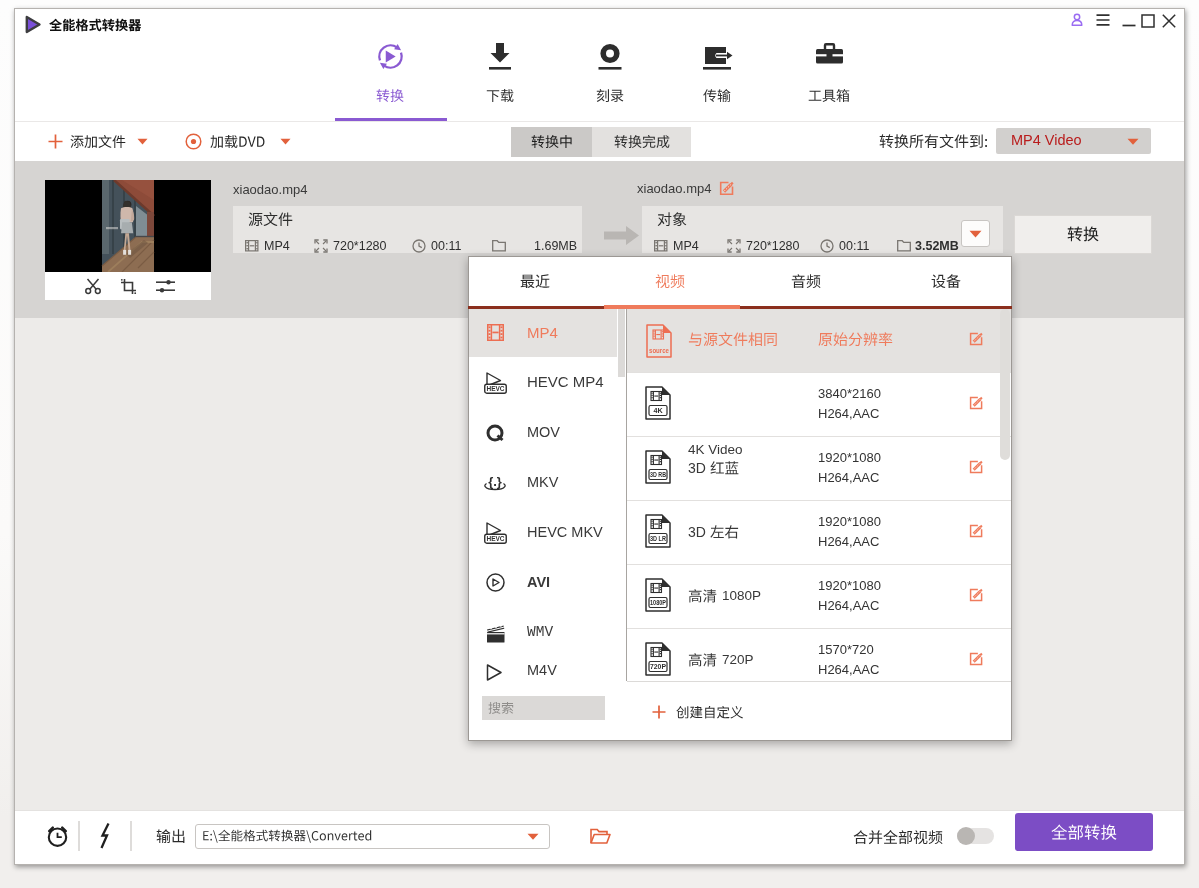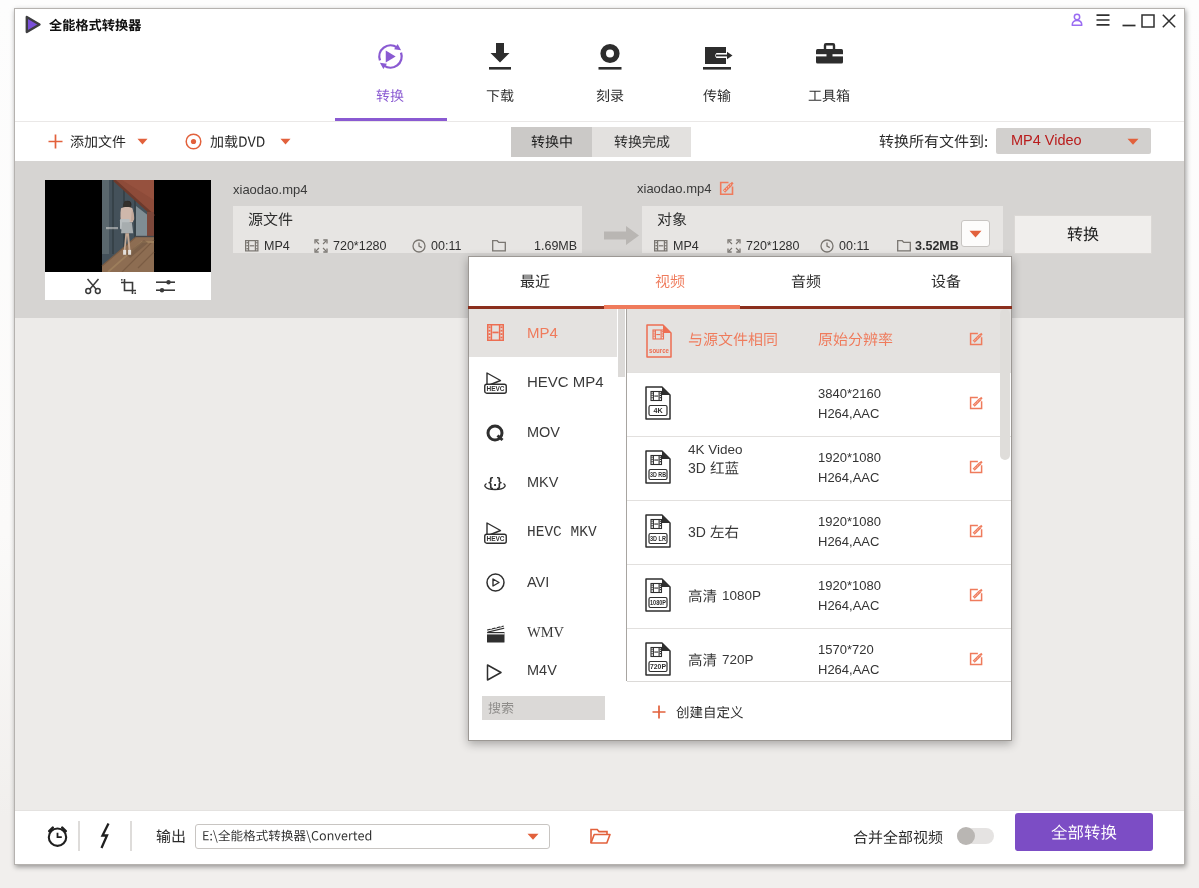--- a/index.html
+++ b/index.html
@@ -355,38 +355,38 @@
 <svg style="position:absolute;left:484px;top:473px;" width="22" height="18" viewBox="0 0 22 18">
     <text x="11" y="12.5" font-family="Liberation Sans,sans-serif" font-size="13" font-weight="bold" text-anchor="middle" fill="#2f2f2f">{.}</text>
     <path d="M2.5 10.5 C1 11.5 0.5 12.6 1.2 13.6 C2.5 15.4 6 16.5 11 16.5 C16 16.5 19.5 15.4 20.8 13.6 C21.5 12.6 21 11.5 19.5 10.5" fill="none" stroke="#2f2f2f" stroke-width="1.3"></path>
   </svg>
 <div style="position:absolute;font-family:'Liberation Sans',sans-serif;font-size:14.5px;font-weight:400;color:#3a3a3a;line-height:18.5px;white-space:pre;left:527px;top:473.2px;">MKV</div>
 <svg style="position:absolute;left:484px;top:521px;" width="23" height="24" viewBox="0 0 23 24">
     <path d="M3 2 L16.5 9.5 L3 15 Z" fill="none" stroke="#2f2f2f" stroke-width="1.4" stroke-linejoin="round"></path>
     <rect x="0.75" y="13.2" width="21.5" height="9" rx="2" fill="#fff" stroke="#2f2f2f" stroke-width="1.4"></rect>
     <text x="11.5" y="20.4" font-family="Liberation Sans,sans-serif" font-size="6.5" font-weight="bold" text-anchor="middle" fill="#2f2f2f">HEVC</text>
   </svg>
-<div style="position:absolute;font-family:Liberation Mono, monospace;font-size:14.5px;font-weight:400;color:#3a3a3a;line-height:18.5px;white-space:pre;left:527px;top:523.2px;">HEVC MKV</div>
+<div style="position:absolute;font-family:Liberation Sans, sans-serif;font-size:14.5px;font-weight:400;color:#3a3a3a;line-height:18.5px;white-space:pre;left:527px;top:523.2px;">HEVC MKV</div>
 <svg style="position:absolute;left:486px;top:573px;" width="19" height="19" viewBox="0 0 19 19">
     <circle cx="9.5" cy="9.5" r="8.5" fill="none" stroke="#2f2f2f" stroke-width="1.5"></circle>
     <path d="M7 6 L13 9.5 L7 13 Z" fill="none" stroke="#2f2f2f" stroke-width="1.4" stroke-linejoin="round"></path>
   </svg>
-<div style="position:absolute;font-family:'Liberation Sans',sans-serif;font-size:14.5px;font-weight:400;color:#3a3a3a;line-height:18.5px;white-space:pre;left:527px;top:573.2px;">AVI</div>
+<div style="position:absolute;font-family:'Liberation Sans',sans-serif;font-size:14.5px;font-weight:700;color:#3a3a3a;line-height:18.5px;white-space:pre;left:527px;top:573.2px;">AVI</div>
 <svg style="position:absolute;left:486px;top:625px;" width="20" height="18" viewBox="0 0 20 18">
     <polygon points="1,4.5 17.5,0.5 18.3,3.8 1.8,7.8" fill="#2f2f2f"></polygon>
     <rect x="1" y="7" width="17.5" height="10.5" rx="0.5" fill="#2f2f2f"></rect>
     <path d="M1 6.2 L18.5 2" stroke="#fff" stroke-width="1"></path>
     <g stroke="#fff" stroke-width="1.2">
       <path d="M4.5 4.1 L7 1.2"></path>
       <path d="M9.5 2.9 L12 0"></path>
       <path d="M14.5 1.7 L16.5 -0.6"></path>
     </g>
     <rect x="1" y="8.2" width="17.5" height="1.2" fill="#fff"></rect>
   </svg>
-<div style="position:absolute;font-family:Liberation Serif, serif;font-size:14.5px;font-weight:400;color:#3a3a3a;line-height:18.5px;white-space:pre;left:527px;top:623.2px;">WMV</div>
+<div style="position:absolute;font-family:Liberation Mono, monospace;font-size:14.5px;font-weight:400;color:#3a3a3a;line-height:18.5px;white-space:pre;left:527px;top:623.2px;">WMV</div>
 <div style="position:absolute;left:468.5px;top:650px;width:148px;height:31px;overflow:hidden">
     <svg style="position:absolute;left:16.5px;top:13px" width="22" height="24" viewBox="0 0 22 24">
       <path d="M2.5 2 L16 9.5 L2.5 17 Z" fill="none" stroke="#2f2f2f" stroke-width="1.5" stroke-linejoin="round"></path>
     </svg>
     <div style="position:absolute;left:58.5px;top:12px;font-family:'Liberation Sans',sans-serif;font-size:14.5px;color:#3a3a3a">M4V</div>
   </div>
 <div style="position:absolute;left:618px;top:308.5px;width:7px;height:68.5px;background:#dcdad8;"></div>
 <div style="position:absolute;left:625.5px;top:308.5px;width:1.0px;height:372.5px;background:#a8a5a1;"></div>
 <div style="position:absolute;left:627px;top:308.5px;width:384px;height:63.0px;background:#e4e2e0;"></div>
 <svg style="position:absolute;left:646px;top:324px;" width="26" height="34" viewBox="0 0 26 34">

